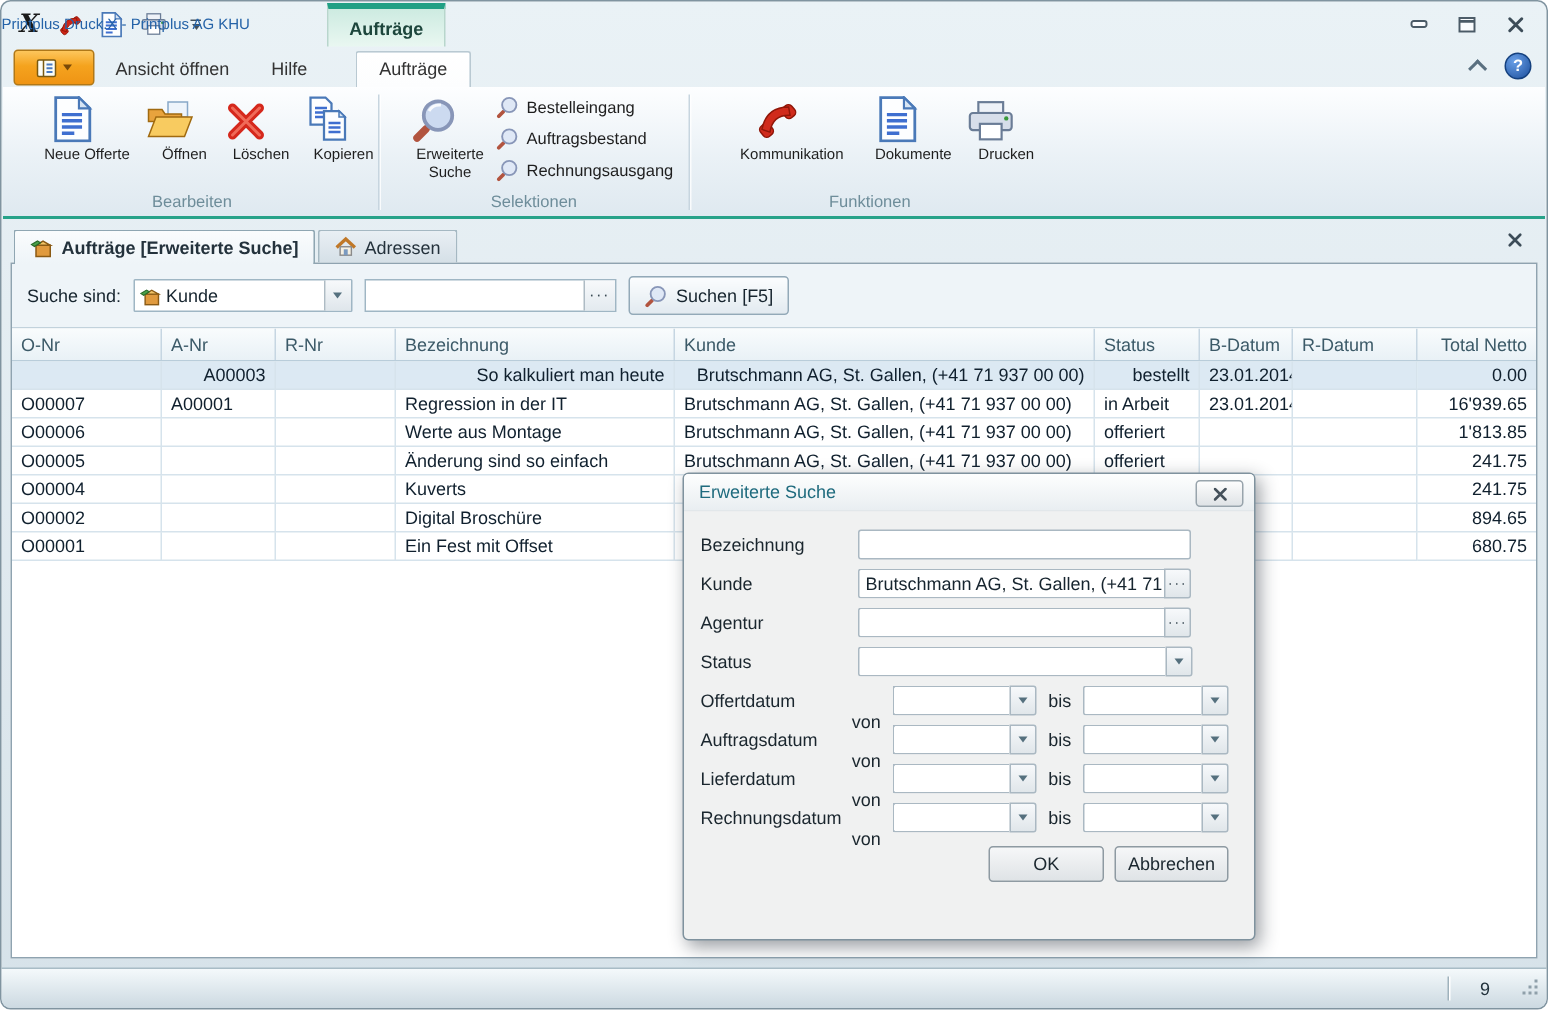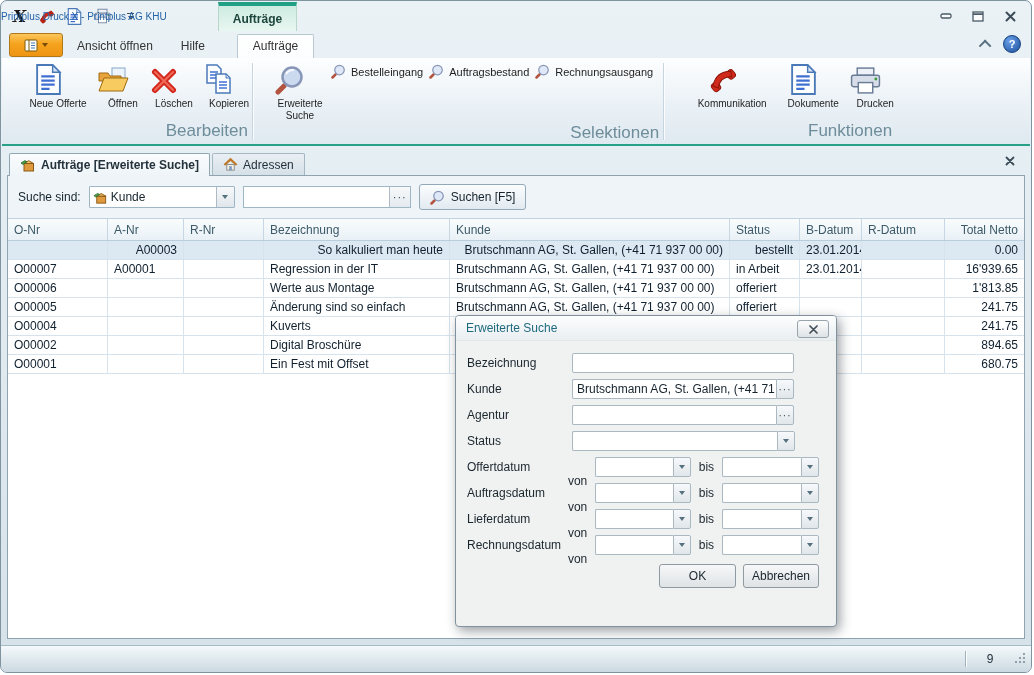--- a/index.html
+++ b/index.html
@@ -33,26 +33,26 @@
   .tabrow-right{position:absolute;right:10px;bottom:5px;display:flex;align-items:center;gap:12px;}
   .chev-up{width:7px;height:7px;border-top:2px solid #5a7080;border-left:2px solid #5a7080;transform:rotate(45deg) translateY(2px);}
   .help-btn{width:16px;height:16px;border-radius:50%;background:radial-gradient(circle at 35% 30%,#6aa0e8,#1c4f9c);
     color:#fff;font-size:11px;font-weight:bold;display:flex;align-items:center;justify-content:center;border:1px solid #14407e;}
 
   
   .ribbon{height:84px;flex:none;margin:0 1px;background:linear-gradient(#fdfeff,#eaf1f6 55%,#dfe9f0);
     border-bottom:2px solid #27a289;display:flex;align-items:stretch;padding:2px 4px 0 6px;}
   .rgroup{display:flex;flex-direction:column;}
   .rgroup .rbuttons{flex:1;display:flex;align-items:flex-start;}
-  .rgroup-label{font-size:17px;color:#6e8d9a;text-align:right;padding:1px 0 3px 0;}
+  .rgroup-label{font-size:11px;color:#6e8d9a;text-align:center;padding:1px 0 3px 0;}
   .rsep{width:1px;background:#c7d5df;box-shadow:1px 0 0 rgba(255,255,255,.8);margin:3px 4px 4px 4px;}
   .rbtn{display:flex;flex-direction:column;align-items:center;gap:3px;padding-top:3px;cursor:default;}
   .rbtn .ric{height:32px;display:flex;align-items:flex-end;justify-content:center;}
   .rbtn .rlbl{font-size:10px;line-height:12px;color:#1e1e1e;text-align:center;padding-left:20px;}
-  .sel-items{display:flex;flex-direction:row;justify-content:center;gap:6px;padding:4px 6px 0 8px;}
+  .sel-items{display:flex;flex-direction:column;justify-content:center;gap:6px;padding:4px 6px 0 8px;}
   .sel-item{display:flex;align-items:center;gap:5px;font-size:11px;color:#1e1e1e;}
 
   
   .content{flex:1;display:flex;flex-direction:column;padding:6px 6px 0 6px;min-height:0;}
   .doc-tabs{height:23px;flex:none;display:flex;align-items:flex-end;padding-left:2px;position:relative;z-index:2;}
   .dtab{display:flex;align-items:center;gap:5px;height:21px;padding:0 10px;font-size:12px;color:#24323c;
     background:linear-gradient(#e9eff4,#d5e0e7);border:1px solid #a5b8c2;border-bottom:none;border-radius:2px 2px 0 0;margin-right:2px;}
   .dtab.active{background:linear-gradient(#fafcfd,#eef4f8);border-color:#8fa6b2;height:22px;margin-bottom:-1px;font-weight:bold;}
   .dtab-close{position:absolute;right:10px;bottom:5px;cursor:default;}
   .panel{flex:1;min-height:0;border:1px solid #8fa3b0;background:#fff;display:flex;flex-direction:column;}

